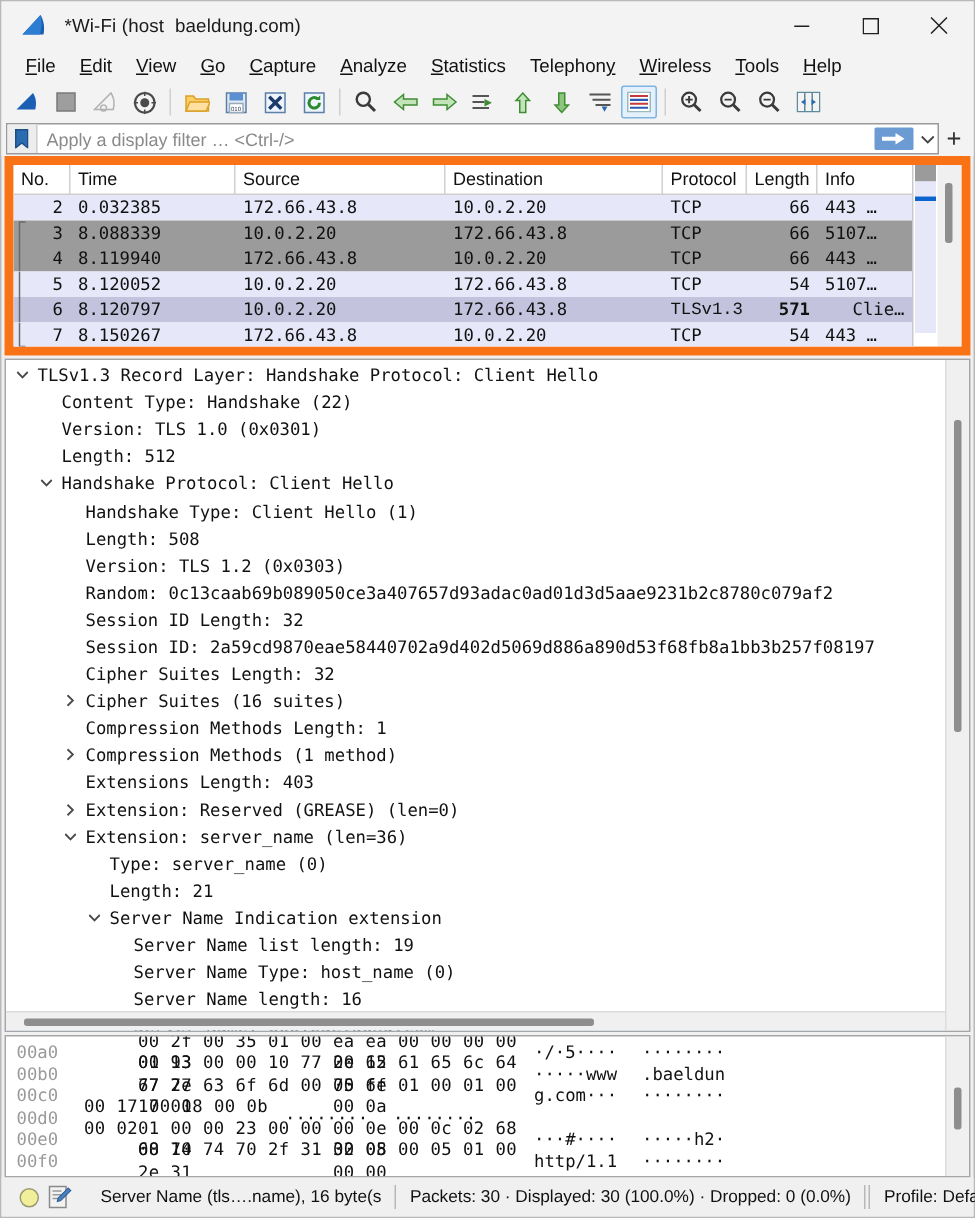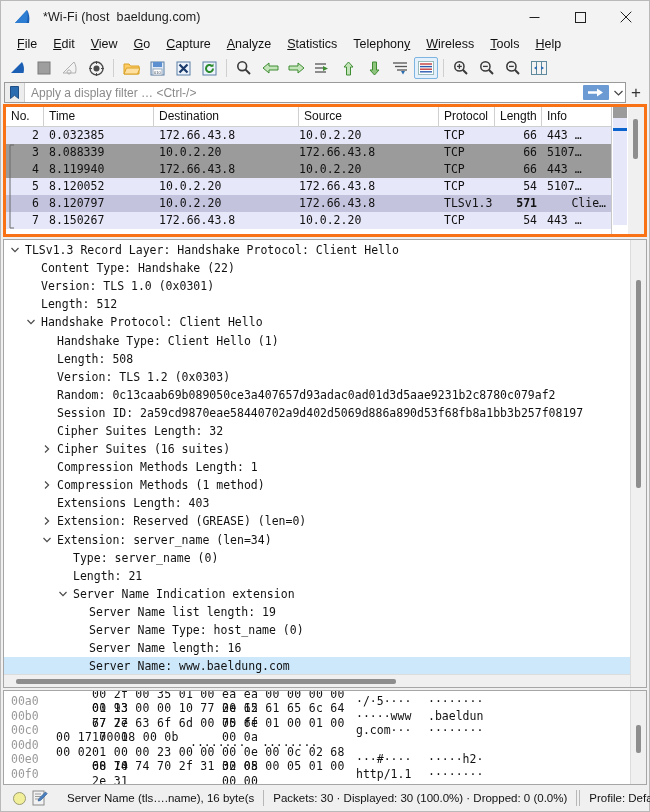--- a/index.html
+++ b/index.html
@@ -152,21 +152,21 @@
     display: flex; align-items: center; justify-content: center;
     font-size: 17px; color: #333; font-weight: 400;
     flex: 0 0 auto;
   }
 
   
   .packetlist {
     flex: 0 0 auto;
     height: 133px;
     background: #fff;
-    border: 3px solid #f97316;
+    border: 6px solid #f97316;
     margin: 0 2px;
     display: flex;
     overflow: hidden;
     position: relative;
   }
   .pl-main { flex: 1 1 auto; display: flex; flex-direction: column; min-width: 0; }
   .pl-header {
     display: flex;
     height: 20px;
     background: #fff;
@@ -555,22 +555,22 @@
       </div>
     </div>
     <div class="filter-plus">+</div>
   </div>
 
   <div class="packetlist">
     <div class="pl-main">
       <div class="pl-header">
         <div class="th" style="width:38px">No.</div>
         <div class="th" style="width:110px">Time</div>
+        <div class="th" style="width:140px">Source</div>
         <div class="th" style="width:145px">Destination</div>
-        <div class="th" style="width:140px">Source</div>
         <div class="th" style="width:56px">Protocol</div>
         <div class="th" style="width:47px">Length</div>
         <div class="th" style="flex:1 1 auto;border-right:none">Info</div>
       </div>
       <div class="pl-rows" id="pl-rows">
           <div class="pl-row row-lav">
             <div class="td num" style="width: 38px;">2</div>
             <div class="td" style="width: 110px;">0.032385</div>
             <div class="td" style="width: 140px;">172.66.43.8</div>
             <div class="td" style="width: 145px;">10.0.2.20</div>
@@ -612,21 +612,21 @@
             <div class="td" style="flex: 1 1 auto;">5107…</div>
             <div class="tcp-bracket"><svg width="6" height="17">
                 <line x1="1" y1="0" x2="1" y2="17" stroke="#6a6a6a" stroke-width="1"></line>
               </svg></div>
           </div>
           <div class="pl-row row-sel">
             <div class="td num" style="width: 38px;">6</div>
             <div class="td" style="width: 110px;">8.120797</div>
             <div class="td" style="width: 140px;">10.0.2.20</div>
             <div class="td" style="width: 145px;">172.66.43.8</div>
-            <div class="td" style="width: 56px;">TLSv1.3</div>
+            <div class="td" style="width: 56px; font-family: Liberation Mono, monospace;">TLSv1.3</div>
             <div class="td num" style="width: 47px; font-weight: bold;">571</div>
             <div class="td" style="flex: 1 1 auto; text-align: right;">Clie…</div>
             <div class="tcp-bracket"><svg width="6" height="17">
                 <line x1="1" y1="0" x2="1" y2="17" stroke="#6a6a6a" stroke-width="1"></line>
               </svg></div>
           </div>
           <div class="pl-row row-lav">
             <div class="td num" style="width: 38px;">7</div>
             <div class="td" style="width: 110px;">8.150267</div>
             <div class="td" style="width: 140px;">172.66.43.8</div>
@@ -702,20 +702,25 @@
           <div class="dt-label" style="margin-left: 5px;">Version: TLS 1.2 (0x0303)</div>
         </div>
         <div class="dt-row">
           <div style="width: 37px; flex: 0 0 auto;"></div>
           <div class="dt-arrow"></div>
           <div class="dt-label" style="margin-left: 5px;">Random: 0c13caab69b089050ce3a407657d93adac0ad01d3d5aae9231b2c8780c079af2</div>
         </div>
         <div class="dt-row">
           <div style="width: 37px; flex: 0 0 auto;"></div>
           <div class="dt-arrow"></div>
+          <div class="dt-label" style="margin-left: 5px;">Session ID Length: 32</div>
+        </div>
+        <div class="dt-row">
+          <div style="width: 37px; flex: 0 0 auto;"></div>
+          <div class="dt-arrow"></div>
           <div class="dt-label" style="margin-left: 5px;">Session ID: 2a59cd9870eae58440702a9d402d5069d886a890d53f68fb8a1bb3b257f08197</div>
         </div>
         <div class="dt-row">
           <div style="width: 37px; flex: 0 0 auto;"></div>
           <div class="dt-arrow"></div>
           <div class="dt-label" style="margin-left: 5px;">Cipher Suites Length: 32</div>
         </div>
         <div class="dt-row">
           <div style="width: 37px; flex: 0 0 auto;"></div>
           <div class="dt-arrow">
@@ -753,21 +758,21 @@
           </div>
           <div class="dt-label" style="margin-left: 5px;">Extension: Reserved (GREASE) (len=0)</div>
         </div>
         <div class="dt-row">
           <div style="width: 37px; flex: 0 0 auto;"></div>
           <div class="dt-arrow">
             <svg width="8" height="6" viewBox="0 0 8 6">
               <path d="M0.5 1 L4 4.6 L7.5 1" fill="none" stroke="#4a4a4a" stroke-width="1.2"></path>
             </svg>
           </div>
-          <div class="dt-label" style="margin-left: 5px;">Extension: server_name (len=34)</div>
+          <div class="dt-label" style="margin-left: 5px;">Extension: server_name (len=36)</div>
         </div>
         <div class="dt-row">
           <div style="width: 53px; flex: 0 0 auto;"></div>
           <div class="dt-arrow"></div>
           <div class="dt-label" style="margin-left: 5px;">Type: server_name (0)</div>
         </div>
         <div class="dt-row">
           <div style="width: 53px; flex: 0 0 auto;"></div>
           <div class="dt-arrow"></div>
           <div class="dt-label" style="margin-left: 5px;">Length: 21</div>

